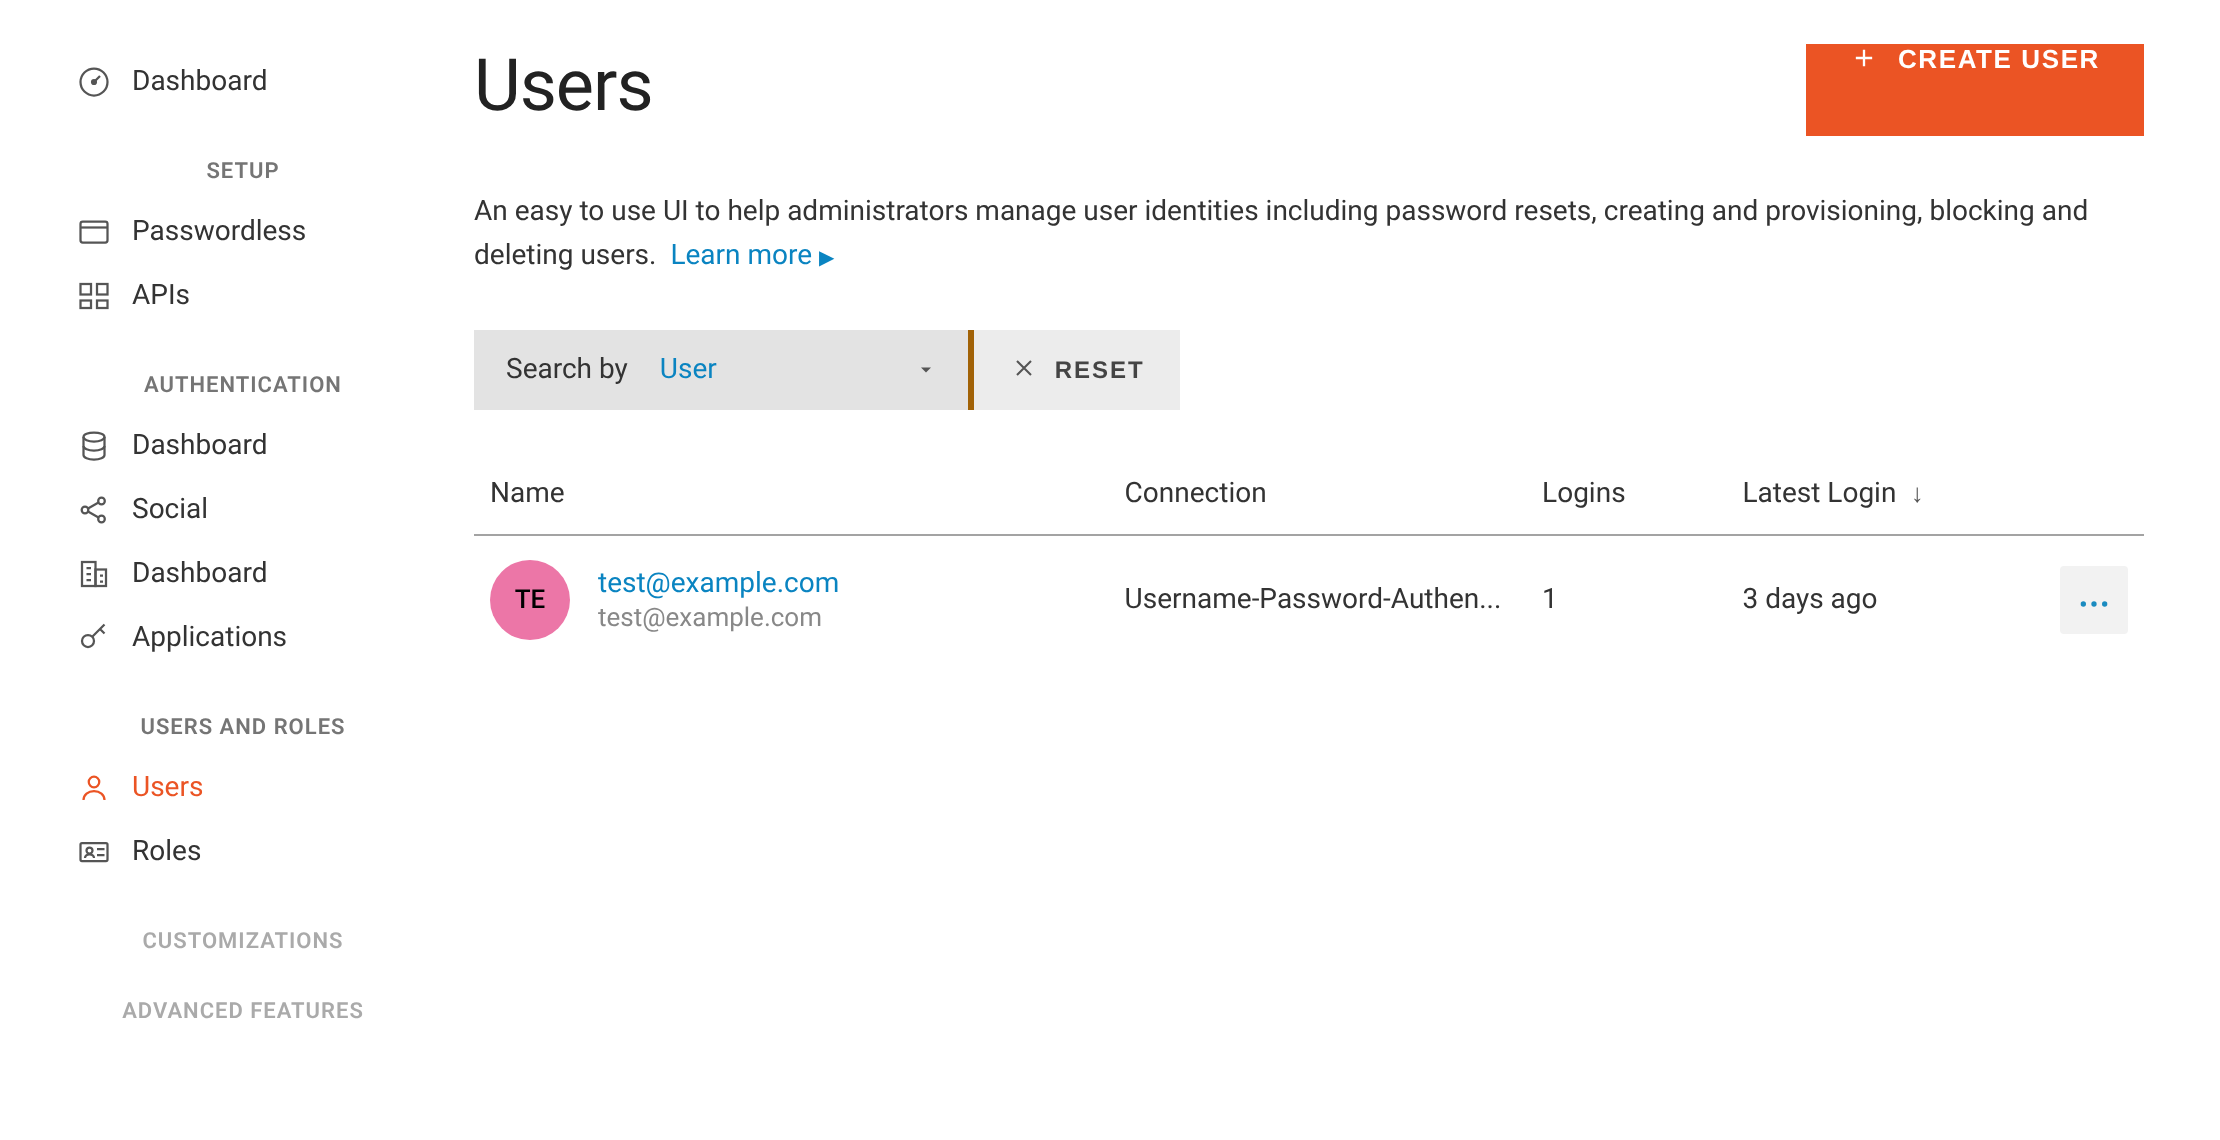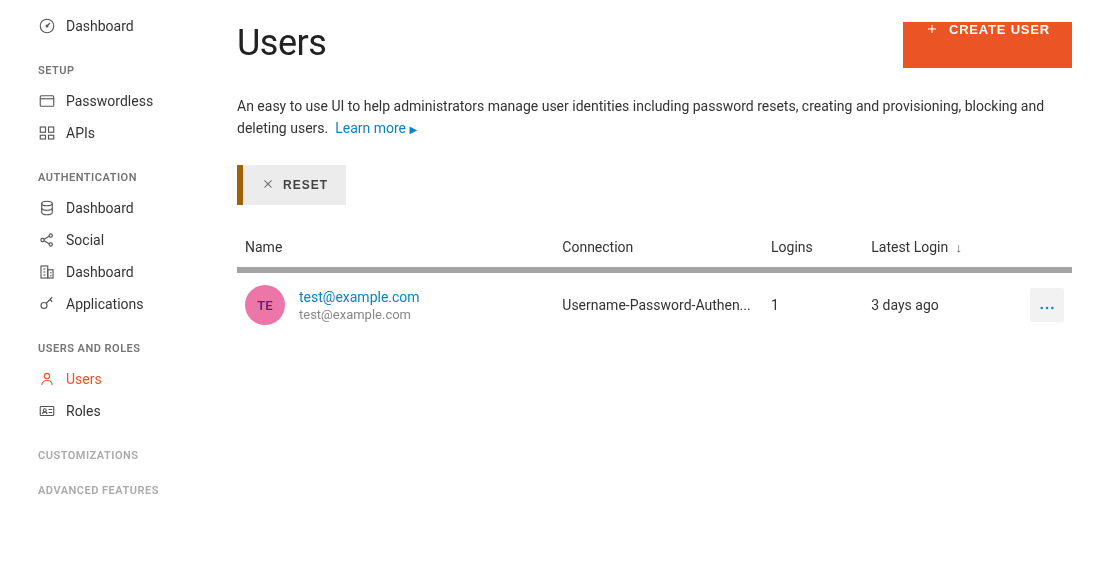--- a/index.html
+++ b/index.html
@@ -1,20 +1,20 @@
 <!DOCTYPE html>
 <html><head>
   <meta charset="utf-8">
   <style>
     * { box-sizing: border-box; margin: 0; padding: 0; }
     body { font-family: -apple-system, BlinkMacSystemFont, "Segoe UI", Roboto, Helvetica, Arial, sans-serif; font-size: 14px; color: #333; background: #fff; }
     .app { display: flex; width: 1110px; height: 570px; }
 
     
-    .sidebar { width: 205px; padding: 10px 0 20px 38px; flex-shrink: 0; }
+    .sidebar { width: 205px; padding: 25px 0 20px 38px; flex-shrink: 0; text-align: center; }
     .sidebar-section-label { font-size: 11px; font-weight: 600; letter-spacing: 0.5px; color: #757575; text-transform: uppercase; margin: 22px 0 8px 0; }
     .sidebar-section-label.muted { color: #aaa; }
     .sidebar-item { display: flex; align-items: center; gap: 10px; padding: 7px 0; color: #333; cursor: pointer; font-size: 14px; }
     .sidebar-item.active { color: #EB5424; }
     .sidebar-item.active .sidebar-icon svg { stroke: #EB5424; }
     .sidebar-item.active .sidebar-icon svg path,
     .sidebar-item.active .sidebar-icon svg circle,
     .sidebar-item.active .sidebar-icon svg ellipse,
     .sidebar-item.active .sidebar-icon svg rect { stroke: #EB5424; }
     .sidebar-icon { width: 18px; height: 18px; display: inline-flex; align-items: center; justify-content: center; color: #555; }
@@ -34,37 +34,37 @@
     
     .search-bar { display: flex; height: 40px; margin-bottom: 22px; }
     .search-field { flex: 1; background: #f4f4f4; display: flex; align-items: center; padding: 0 14px; gap: 10px; }
     .search-field input { border: none; background: transparent; outline: none; font-size: 14px; width: 100%; color: #333; }
     .search-field input::placeholder { color: #999; }
     .search-icon-span svg { width: 15px; height: 15px; display:block; }
     .search-by { background: #e3e3e3; display: flex; align-items: center; padding: 0 16px; gap: 12px; font-size: 14px; cursor: pointer; }
     .search-by-label { color: #333; }
     .search-by-value { color: #0a84c1; margin-left: 4px; margin-right: 88px; }
     .search-by .caret svg { width: 10px; height: 10px; display:block; }
-    .reset-btn { background: #ececec; border: none; border-left: 6px solid #a16207; padding: 0 18px; display: inline-flex; align-items: center; gap: 8px; font-size: 12px; font-weight: 600; letter-spacing: 1px; color: #444; cursor: pointer; }
+    .reset-btn { background: #ececec; border: none; border-left: 3px solid #a16207; padding: 0 18px; display: inline-flex; align-items: center; gap: 8px; font-size: 12px; font-weight: 600; letter-spacing: 1px; color: #444; cursor: pointer; }
     .reset-btn svg { width: 14px; height: 14px; }
 
     
     .table { width: 100%; border-collapse: collapse; }
-    .table th { text-align: left; font-weight: 400; font-size: 14px; color: #333; padding: 12px 8px; border-bottom: 6px solid #a3a3a3; margin-left: 36px; }
+    .table th { text-align: left; font-weight: 400; font-size: 14px; color: #333; padding: 12px 8px; border-bottom: 1px solid #a3a3a3; margin-left: 36px; }
     .table th.sorted { white-space: nowrap; }
     .sort-arrow { display:inline-block; margin-left:4px; font-size:13px; color:#555;}
     .table td { padding: 12px 8px; font-size: 14px; vertical-align: middle; }
     .col-name { width: 38%; }
     .col-conn { width: 25%; }
     .col-logins { width: 12%; }
     .col-latest { width: 18%; }
     .col-actions { width: 7%; text-align: right; }
 
     .user-cell { display: flex; align-items: center; gap: 14px; }
-    .avatar { width: 40px; height: 40px; border-radius: 50%; background: #ec76a7; color: #4c1d95; display: flex; align-items: center; justify-content: center; font-size: 13px; font-weight: 500; }
+    .avatar { width: 40px; height: 40px; border-radius: 50%; background: #ec76a7; color: #000000; display: flex; align-items: center; justify-content: center; font-size: 13px; font-weight: 500; }
     .user-name a { color: #0a84c1; text-decoration: none; cursor:pointer; }
     .user-sub { color: #888; font-size: 13px; margin-top: 2px; }
 
     .ellipsis { white-space: nowrap; overflow: hidden; text-overflow: ellipsis; max-width: 195px; }
 
     .row-actions { width: 34px; height: 34px; background: #f2f2f2; display: inline-flex; align-items: center; justify-content: center; cursor: pointer; border-radius: 2px; }
     .row-actions svg { width: 16px; height: 4px; }
   </style>
 </head>
 <body>
@@ -193,20 +193,29 @@
         <span>CREATE USER</span>
       </button>
     </div>
 
     <p class="description">
       <span>An easy to use UI to help administrators manage user identities including password resets, creating and provisioning, blocking and deleting users.</span>
       &nbsp;<span class="learn-more"><span>Learn more</span> <span class="arrow">▶</span></span>
     </p>
 
     <div class="search-bar">
+      <div class="search-by">
+        <span class="search-by-label">Search by</span>
+        <span class="search-by-value">User</span>
+        <span class="caret">
+          <svg viewBox="0 0 24 24" fill="#555">
+              <path d="M6 9l6 6 6-6z"></path>
+            </svg>
+        </span>
+      </div>
       <button class="reset-btn">
         <span>
           <svg viewBox="0 0 24 24" fill="none" stroke="#555" stroke-width="1.8">
               <path d="M6 6l12 12M18 6L6 18"></path>
             </svg>
         </span>
         <span>RESET</span>
       </button>
     </div>
 

